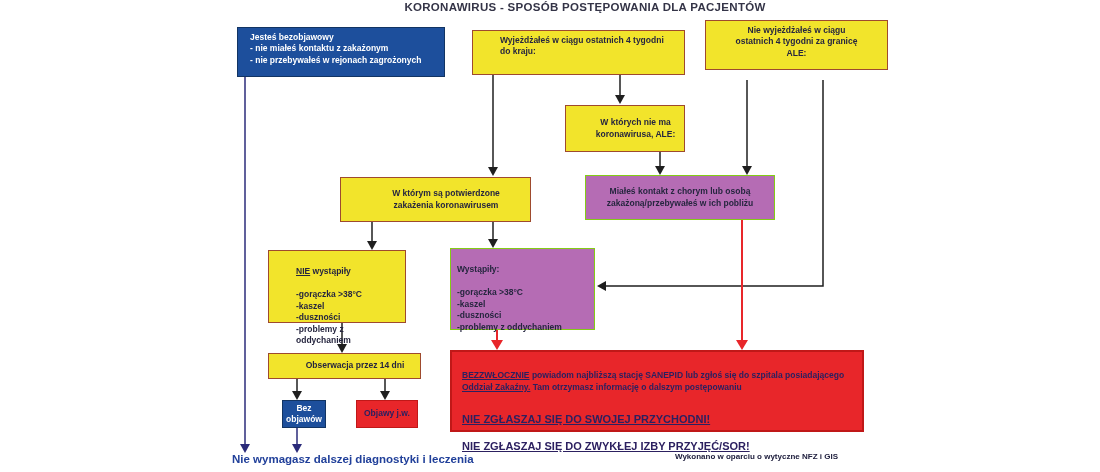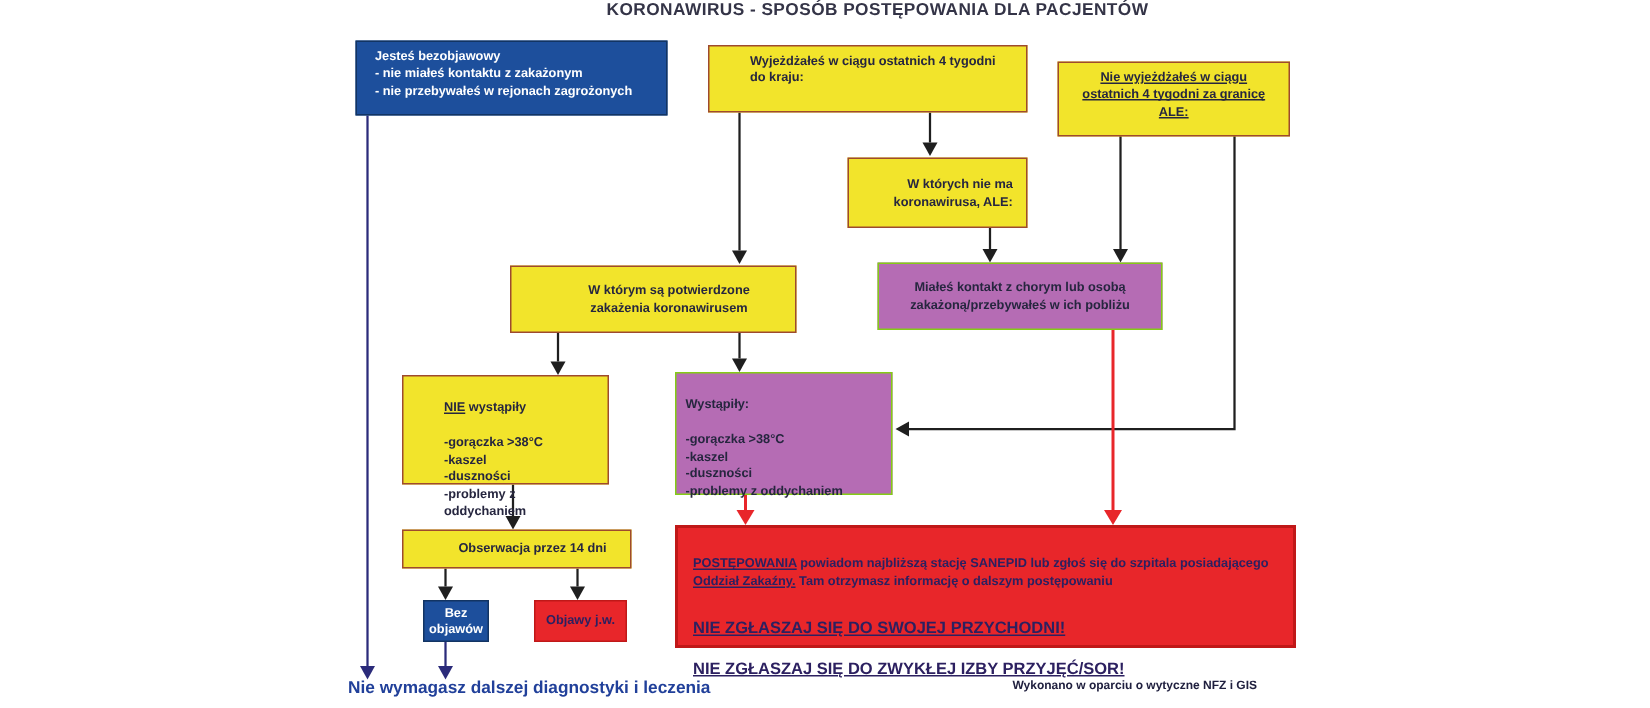--- a/index.html
+++ b/index.html
@@ -79,25 +79,25 @@
     </g>
   </svg>
 
   <div class="box bluebx" style="left:237px;top:27px;width:208px;height:50px;">Jesteś bezobjawowy
 - nie miałeś kontaktu z zakażonym
 - nie przebywałeś w rejonach zagrożonych</div>
 
   <div class="box yellow" style="left:472px;top:30px;width:213px;height:45px;">Wyjeżdżałeś w ciągu ostatnich 4 tygodni
 do kraju:</div>
 
-  <div class="box yellow center" style="left:705px;top:41px;width:155px;height:50px;padding:4px 2px;text-decoration:underline;">Nie wyjeżdżałeś w ciągu
+  <div class="box yellow center" style="left:705px;top:20px;width:183px;height:50px;padding:4px 2px;">Nie wyjeżdżałeś w ciągu
 ostatnich 4 tygodni za granicę
 ALE:</div>
 
-  <div class="box yellow center vcenter" style="left:565px;top:105px;width:120px;height:47px;text-align:right;">W których nie ma
+  <div class="box yellow center vcenter" style="left:565px;top:105px;width:120px;height:47px;">W których nie ma
 koronawirusa, ALE:</div>
 
   <div class="box yellow center vcenter" style="left:340px;top:177px;width:191px;height:45px;">W którym są potwierdzone
 zakażenia koronawirusem</div>
 
   <div class="box purple center vcenter" style="left:585px;top:175px;width:190px;height:45px;">Miałeś kontakt z chorym lub osobą
 zakażoną/przebywałeś w ich pobliżu</div>
 
   <div class="box yellow" style="left:268px;top:250px;width:138px;height:73px;">
     <div><span class="underline">NIE</span><span> wystąpiły</span></div>
@@ -116,21 +116,21 @@
   </div>
 
   <div class="box yellow center vcenter" style="left:268px;top:353px;width:153px;height:26px;">Obserwacja przez 14 dni</div>
 
   <div class="box bluebx center vcenter" style="left:282px;top:400px;width:44px;height:28px;padding:2px;">Bez objawów</div>
 
   <div class="box center vcenter" style="left:356px;top:400px;width:62px;height:28px;padding:0;
        background:var(--red);border:1px solid var(--red-border);color:var(--alert-text);">Objawy j.w.</div>
 
   <div class="box redbx" style="left:450px;top:350px;width:414px;height:82px;padding:7px 10px;">
-    <div class="alert-para"><span class="underline">POSTĘPOWANIA</span><span> powiadom najbliższą stację SANEPID lub zgłoś się do szpitala posiadającego </span><span class="underline">Oddział Zakaźny.</span><span> Tam otrzymasz informację o dalszym postępowaniu</span></div>
+    <div class="alert-para"><span class="underline">BEZZWŁOCZNIE</span><span> powiadom najbliższą stację SANEPID lub zgłoś się do szpitala posiadającego </span><span class="underline">Oddział Zakaźny.</span><span> Tam otrzymasz informację o dalszym postępowaniu</span></div>
     <div class="alert-warn underline">NIE ZGŁASZAJ SIĘ DO SWOJEJ PRZYCHODNI!</div>
     <div class="alert-warn underline">NIE ZGŁASZAJ SIĘ DO ZWYKŁEJ IZBY PRZYJĘĆ/SOR!</div>
   </div>
 
   <div id="footer-link">Nie wymagasz dalszej diagnostyki i leczenia</div>
   <div id="footer-credit">Wykonano w oparciu o wytyczne NFZ i GIS</div>
 
 </div>
 
 </body></html>

